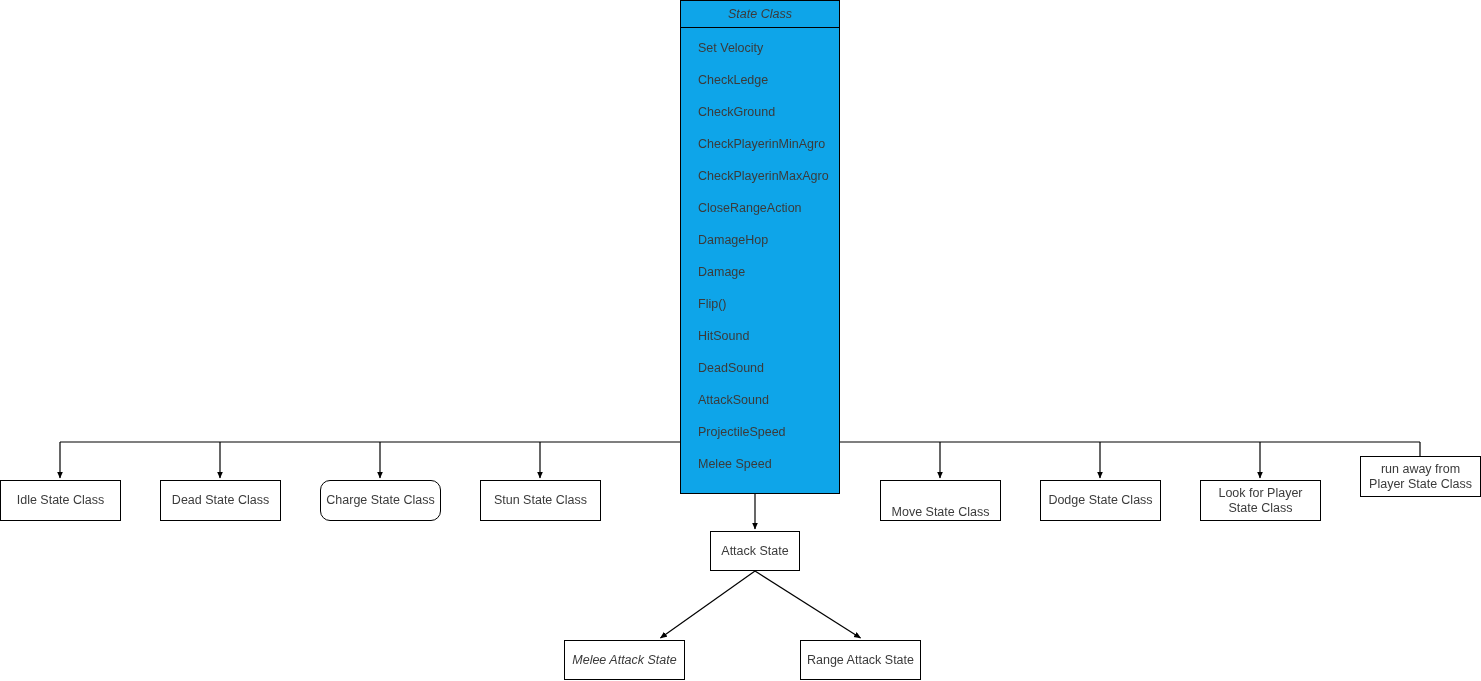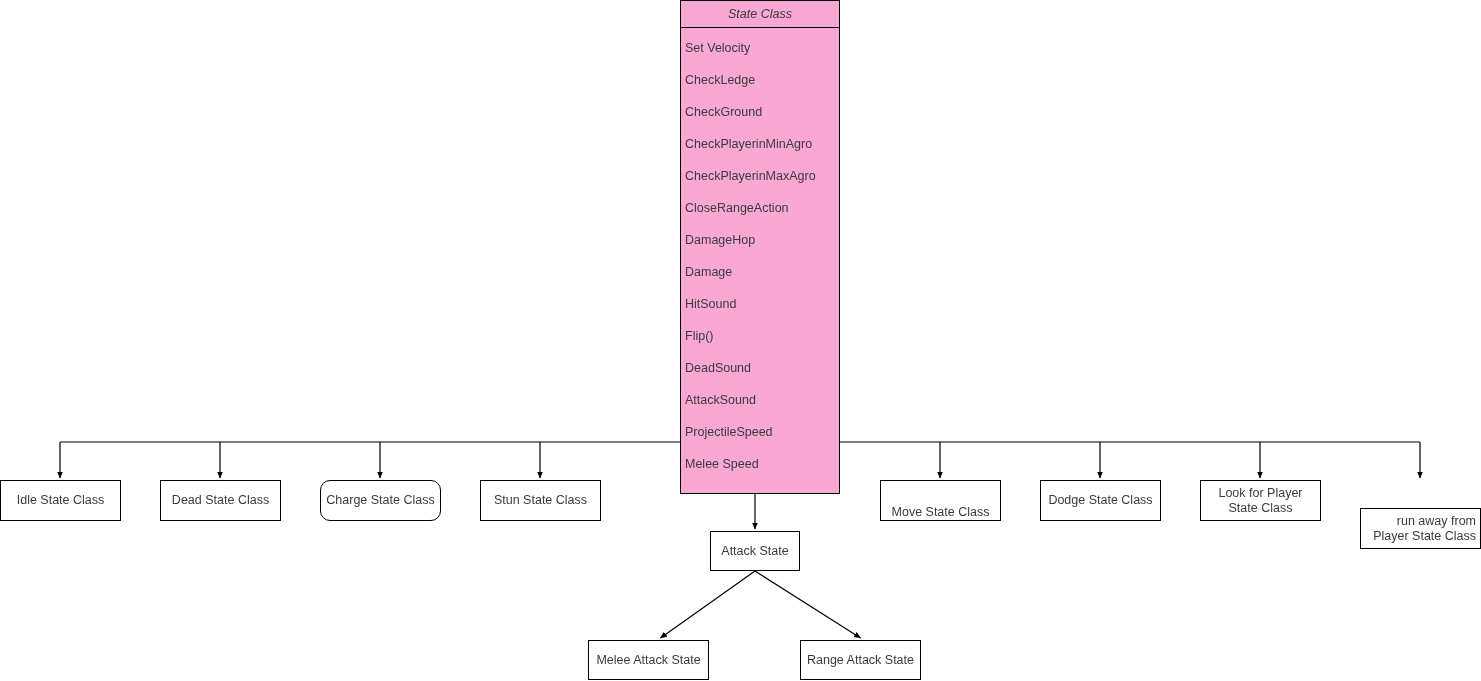--- a/index.html
+++ b/index.html
@@ -34,39 +34,40 @@
     display: flex;
     align-items: center;
     justify-content: center;
     text-align: center;
     padding: 0 4px;
   }
   .classbox {
     position: absolute;
     box-sizing: border-box;
     border: 1px solid #000000;
-    background: #f9a8d4;
+    background: #0ea5e9;
     left: 680px;
     top: 0px;
     width: 160px;
     height: 494px;
     z-index: 3;
   }
   .classbox-header {
     height: 26px;
     border-bottom: 1px solid #000000;
     display: flex;
     align-items: center;
     justify-content: center;
     font-style: italic;
     font-size: 12.5px;
     color: #3b3b3b;
   }
   .classbox-body {
     padding-top: 4px;
+    margin-left: 13px;
   }
   .member {
     height: 32px;
     display: flex;
     align-items: center;
     padding-left: 4px;
     font-size: 12.5px;
     color: #3b3b3b;
     white-space: nowrap;
   }
@@ -102,22 +103,22 @@
     <div class="classbox-header">State Class</div>
     <div class="classbox-body" id="member-list">
         <div class="member">Set Velocity</div>
         <div class="member">CheckLedge</div>
         <div class="member">CheckGround</div>
         <div class="member">CheckPlayerinMinAgro</div>
         <div class="member">CheckPlayerinMaxAgro</div>
         <div class="member">CloseRangeAction</div>
         <div class="member">DamageHop</div>
         <div class="member">Damage</div>
+        <div class="member">Flip()</div>
         <div class="member">HitSound</div>
-        <div class="member">Flip()</div>
         <div class="member">DeadSound</div>
         <div class="member">AttackSound</div>
         <div class="member">ProjectileSpeed</div>
         <div class="member">Melee Speed</div>
       </div>
   </div>
 
   <div id="node-layer">
       <div class="node" style="left: 0px; top: 480px; width: 121px; height: 41px;">
         <span>Idle State Class</span>
@@ -133,27 +134,27 @@
       </div>
       <div class="node" style="left: 880px; top: 480px; width: 121px; height: 41px; align-items: flex-end;">
         <span>Move State Class</span>
       </div>
       <div class="node" style="left: 1040px; top: 480px; width: 121px; height: 41px;">
         <span>Dodge State Class</span>
       </div>
       <div class="node" style="left: 1200px; top: 480px; width: 121px; height: 41px;">
         <span>Look for Player State Class</span>
       </div>
-      <div class="node" style="left: 1360px; top: 508px; width: 121px; height: 41px; text-align: right;">
+      <div class="node" style="left: 1360px; top: 456px; width: 121px; height: 41px;">
         <span>run away from Player State Class</span>
       </div>
       <div class="node" style="left: 710px; top: 531px; width: 90px; height: 40px;">
         <span>Attack State</span>
       </div>
-      <div class="node" style="left: 588px; top: 640px; width: 121px; height: 40px;">
+      <div class="node" style="left: 564px; top: 640px; width: 121px; height: 40px; font-style: italic;">
         <span>Melee Attack State</span>
       </div>
       <div class="node" style="left: 800px; top: 640px; width: 121px; height: 40px;">
         <span>Range Attack State</span>
       </div>
     </div>
 
 </div>
 
 </body></html>

